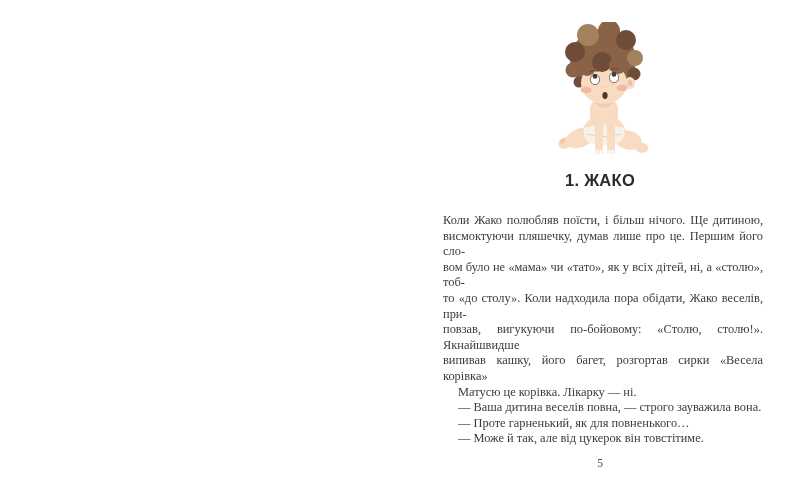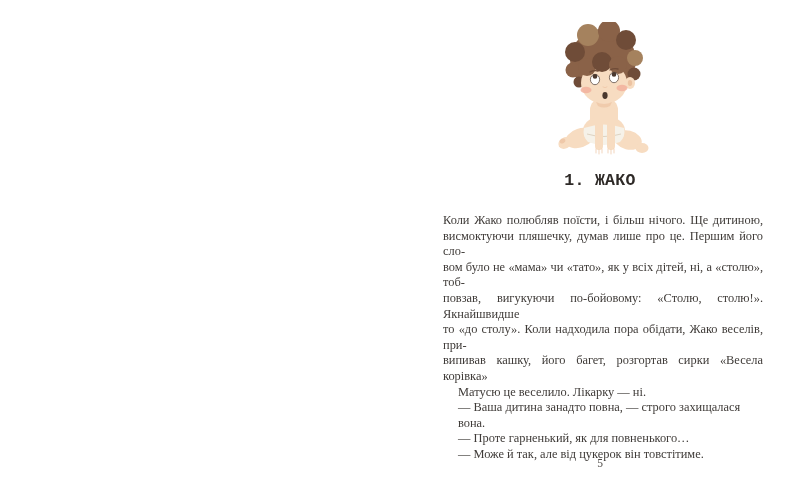--- a/index.html
+++ b/index.html
@@ -14,21 +14,21 @@
   .page{position:absolute;top:0;height:504px;background:var(--page-bg,#fff);}
   .page-left{left:0;width:400px;}
   .page-right{right:0;width:400px;}
   .illustration{
     position:absolute;left:152px;top:22px;width:106px;height:138px;
   }
   .illustration svg{width:100%;height:100%;display:block;}
   .chapter-title{
     position:absolute;left:0;top:171px;width:100%;
     text-align:center;
-    font-family:Liberation Mono, monospace;
+    font-family:Liberation Sans, sans-serif;
     font-weight:700;font-size:16.5px;letter-spacing:.3px;
     color:var(--title-color,#2e2a27);
   }
   .body-text{
     position:absolute;left:43px;top:213px;width:320px;
     font-size:12.4px;line-height:15.6px;
     color:var(--text-color,#3f3b38);
   }
   .line{white-space:normal;}
   .line.justify{text-align:justify;text-align-last:justify;}
@@ -120,25 +120,25 @@
         <path class="skin-shadow" d="M44,80 q8,4 16,0 l-2,4 q-6,3 -12,0 z" opacity=".7"></path>
       </svg>
     </div>
 
     <h1 class="chapter-title">1. ЖАКО</h1>
 
     <div class="body-text" id="body-text">
         <div class="line justify">Коли Жако полюбляв поїсти, і більш нічого. Ще дитиною,</div>
         <div class="line justify">висмоктуючи пляшечку, думав лише про це. Першим його сло-</div>
         <div class="line justify">вом було не «мама» чи «тато», як у всіх дітей, ні, а «столю», тоб-</div>
+        <div class="line justify">то «до столу». Коли надходила пора обідати, Жако веселів, при-</div>
         <div class="line justify">повзав, вигукуючи по-бойовому: «Столю, столю!». Якнайшвидше</div>
-        <div class="line justify">то «до столу». Коли надходила пора обідати, Жако веселів, при-</div>
         <div class="line justify">випивав кашку, його багет, розгортав сирки «Весела корівка»</div>
-        <div class="line indent">Матусю це веселило. Лікарку — ні.</div>
-        <div class="line indent">— Ваша дитина занадто повна, — строго захищалася вона.</div>
+        <div class="line indent">Матусю це корівка. Лікарку — ні.</div>
+        <div class="line indent">— Ваша дитина веселів повна, — строго зауважила вона.</div>
         <div class="line indent">— Проте гарненький, як для повненького…</div>
         <div class="line indent">— Може й так, але від цукерок він товстітиме.</div>
       </div>
 
     <div class="page-number">5</div>
 
   </div>
 </div>
 
 </body></html>

